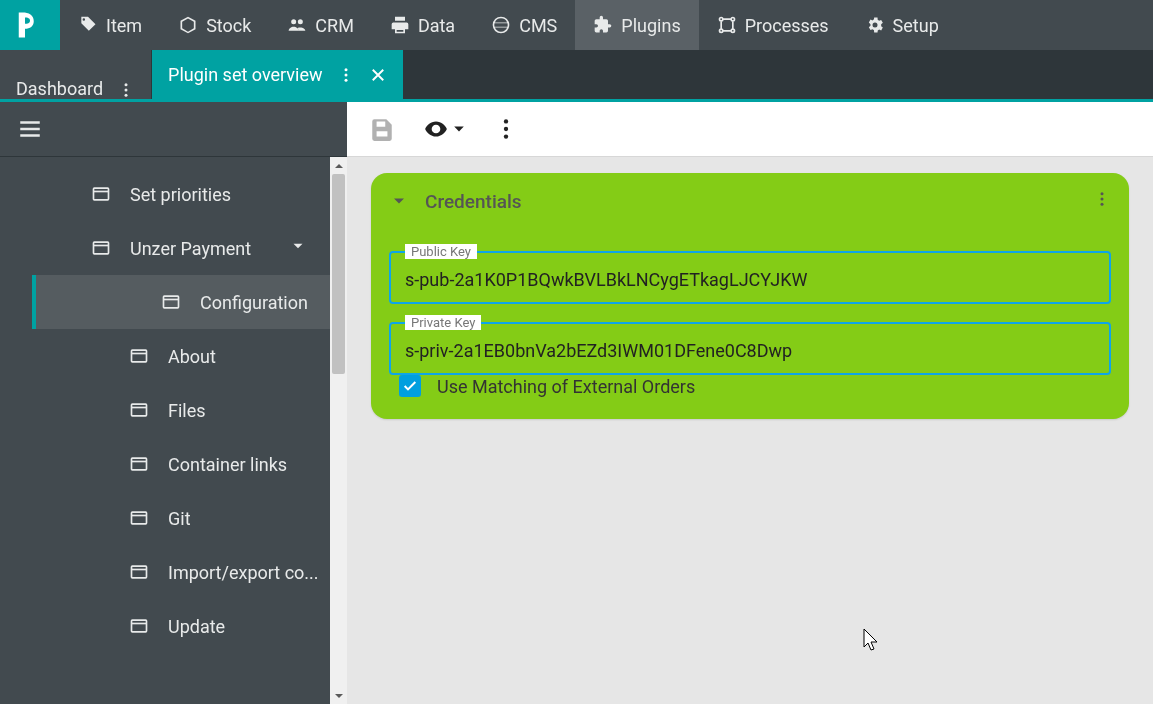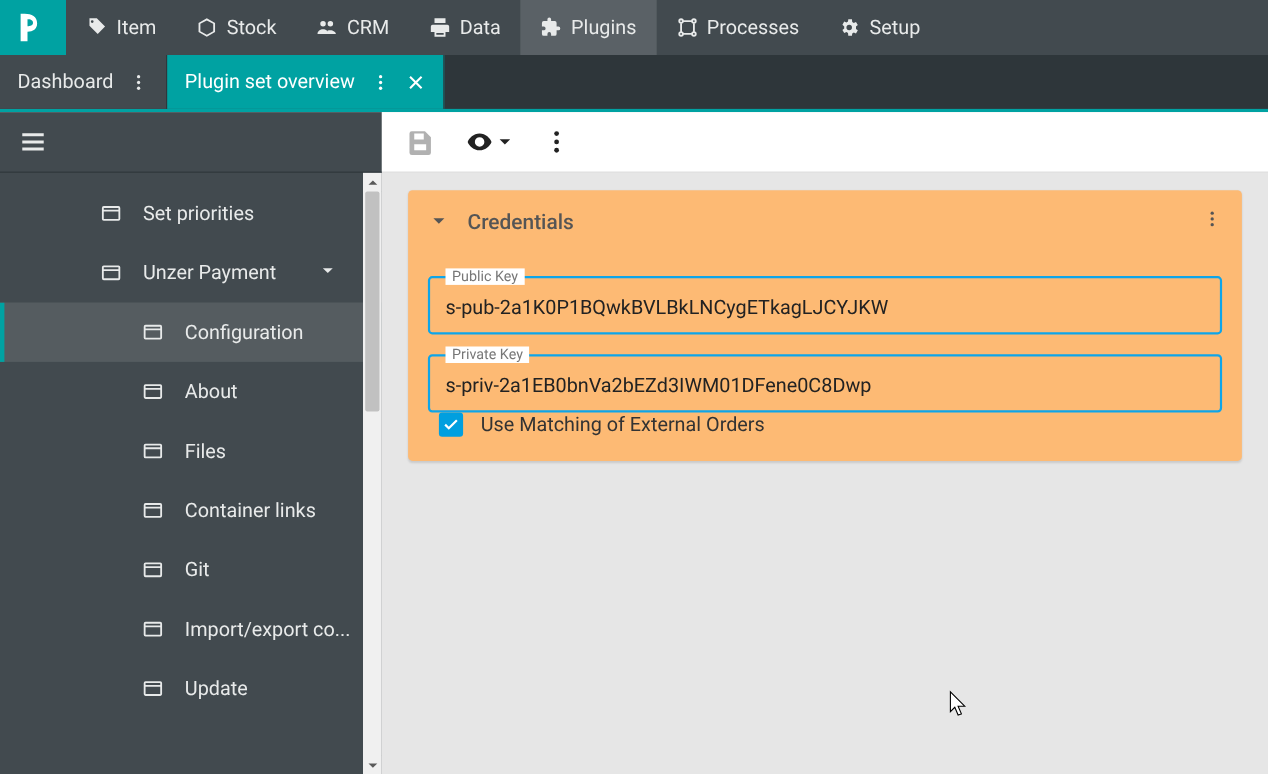--- a/index.html
+++ b/index.html
@@ -46,21 +46,21 @@
   .tab {
     display: flex;
     align-items: center;
     padding: 0 16px;
     gap: 14px;
     color: #e8eaea;
     font-size: 18px;
     cursor: pointer;
     border-right: 1px solid #2e363a;
   }
-  .tab.dashboard { background: #424a4f; }
+  .tab.dashboard { background: #424a4f; align-items: flex-end; }
   .tab.active { background: #00a2a2; color: #fff; }
   .tab .dots, .tab .close { cursor: pointer; display: inline-flex; }
   .tab svg { width: 18px; height: 18px; fill: currentColor; }
 
   
   .main {
     display: flex;
     height: calc(704px - 50px - 52px);
   }
 
@@ -96,21 +96,21 @@
     padding-left: 90px;
     gap: 18px;
     cursor: pointer;
     position: relative;
     white-space: nowrap;
     overflow: hidden;
     text-overflow: ellipsis;
   }
   .side-item.level2 { padding-left: 128px; }
   .side-item.expanded { }
-  .side-item.selected { background: #555c60; }
+  .side-item.selected { background: #555c60; margin-left: 32px; }
   .side-item.selected::before {
     content: "";
     position: absolute;
     left: 0; top: 0; bottom: 0; width: 4px;
     background: #00a2a2;
   }
   .side-icon { width: 22px; height: 22px; display: inline-flex; align-items: center; justify-content: center; flex-shrink: 0; }
   .side-icon svg { width: 20px; height: 20px; fill: none; stroke: #e8eaea; stroke-width: 2; }
   .side-item .chev { position: absolute; right: 40px; }
   .side-item .chev svg { width: 18px; height: 18px; fill: #e8eaea; }
@@ -147,22 +147,22 @@
     gap: 28px;
   }
   .tb-btn { cursor: pointer; display: inline-flex; align-items: center; gap: 4px; }
   .tb-btn.disabled { opacity: .35; cursor: default; }
   .tb-btn svg { width: 26px; height: 26px; fill: #222; }
   .tb-btn .caret svg { width: 12px; height: 12px; fill:#222; }
 
   .content-scroll { flex:1; padding: 16px 24px; position: relative; }
 
   .card {
-    background: #fdba74;
-    border-radius: 4px;
+    background: #84cc16;
+    border-radius: 16px;
     box-shadow: 0 1px 2px rgba(0,0,0,.12);
     padding: 0;
   }
   .card-header {
     display: flex;
     align-items: center;
     height: 56px;
     padding: 0 18px;
     gap: 16px;
     color: #555;
@@ -258,20 +258,28 @@
         </span>
       <span>CRM</span>
     </div>
     <div class="nav-item">
       <span class="nav-icon">
           <svg viewBox="0 0 24 24">
             <path d="M6 2h12v5H6zM4 9h16a2 2 0 012 2v6h-4v5H6v-5H2v-6a2 2 0 012-2zm4 9v2h8v-2H8z"></path>
           </svg>
         </span>
       <span>Data</span>
+    </div>
+    <div class="nav-item">
+      <span class="nav-icon">
+          <svg viewBox="0 0 24 24">
+            <path d="M12 2a10 10 0 100 20 10 10 0 000-20zm0 2a8 8 0 017.4 5H4.6A8 8 0 0112 4zm-8 8c0-.7.1-1.3.3-2h15.4c.2.7.3 1.3.3 2s-.1 1.3-.3 2H4.3A8.3 8.3 0 014 12zm8 8a8 8 0 01-7.4-5h14.8A8 8 0 0112 20z"></path>
+          </svg>
+        </span>
+      <span>CMS</span>
     </div>
     <div class="nav-item active">
       <span class="nav-icon">
           <svg viewBox="0 0 24 24">
             <path d="M20 11h-2V7a2 2 0 00-2-2h-4V3a2 2 0 10-4 0v2H4a2 2 0 00-2 2v4h2a2 2 0 110 4H2v4a2 2 0 002 2h4v-2a2 2 0 114 0v2h4a2 2 0 002-2v-4h2a2 2 0 100-4z"></path>
           </svg>
         </span>
       <span>Plugins</span>
     </div>
     <div class="nav-item">

